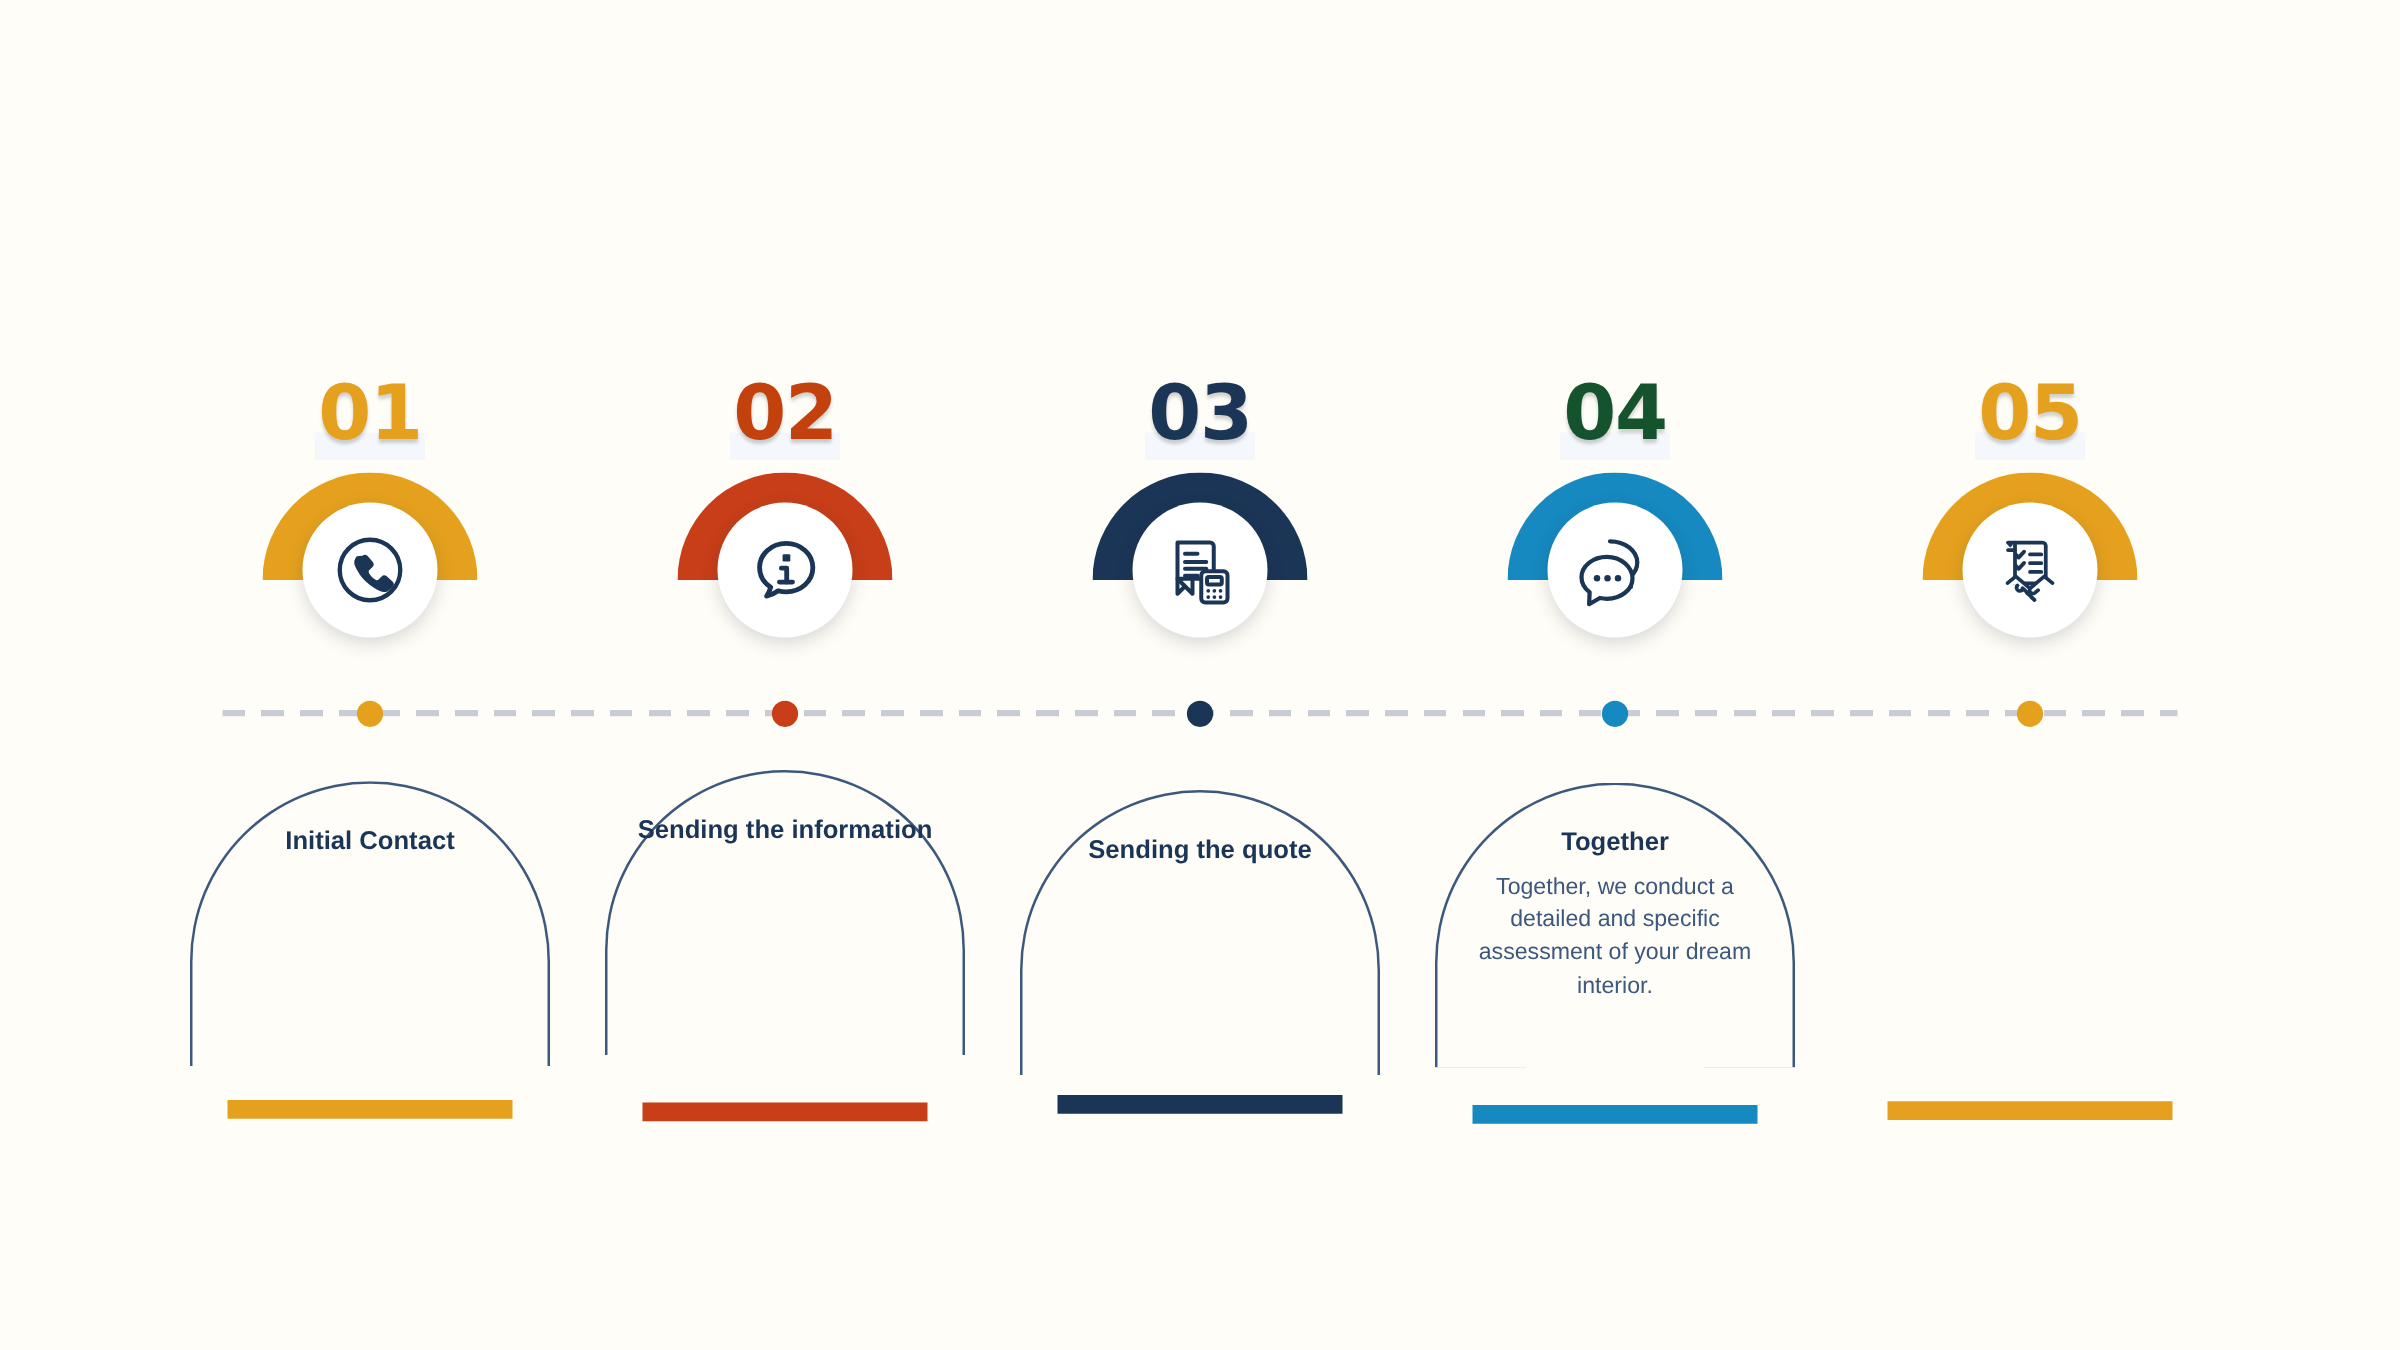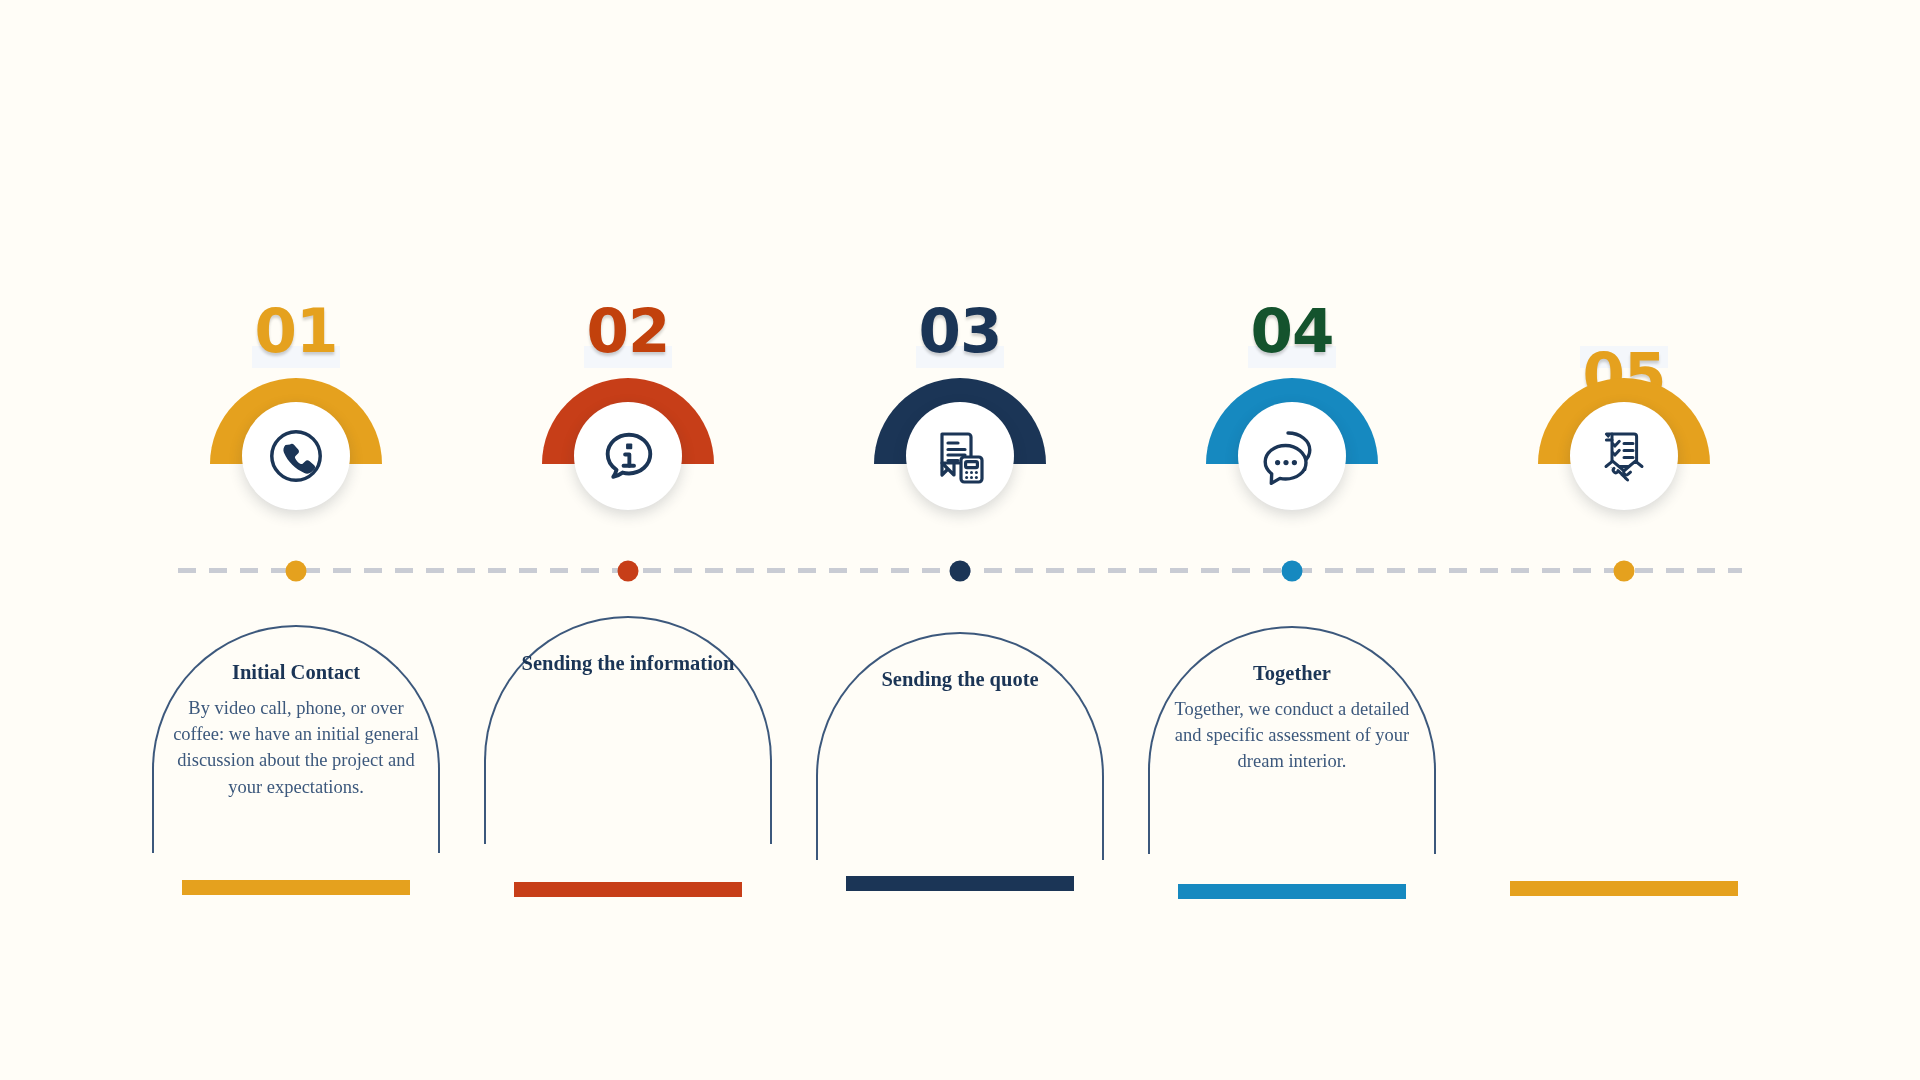--- a/index.html
+++ b/index.html
@@ -112,21 +112,20 @@
     width: 21px; height: 21px;
     border-radius: 50%;
   }
 
   
   .card {
     position: absolute;
     left: 50%;
     transform: translateX(-50%);
     width: 288px;
-    font-family: Liberation Serif, serif;
   }
   .arch {
     position: relative;
     width: 288px;
     height: 228px;
     border: 2.5px solid #3C587C;
     border-bottom: none;
     border-radius: 144px 144px 0 0;
   }
   .card-text {
@@ -176,21 +175,20 @@
       <path d="M25.8 20.2c1.2-1.2 3-1.1 4.1 .1l4.4 5c1.1 1.2 1 3.1-.2 4.2l-2.6 2.4c-.6 .6-.8 1.4-.5 2.1 1.1 2.6 3.3 4.9 5.9 6.2 .7 .3 1.6 .2 2.2-.4l2.5-2.5c1.1-1.2 3-1.2 4.2-.1l5 4.4c1.2 1.1 1.3 3 .1 4.2l-2.3 2.3c-2.1 2.1-5.3 2.7-8 1.5-4.6-2-8.9-4.9-12.5-8.5-3.6-3.6-6.5-7.9-8.5-12.5-1.2-2.7-.6-5.9 1.5-8z"></path>
     </g>
   </svg>
         </div>
       </div>
       <div class="dot" style="background: rgb(229, 161, 30);"></div>
       <div class="card" style="top: 625px;">
         <div class="arch">
           <div class="card-text">
             <div class="card-title">Initial Contact</div>
-            <div class="card-body">By video call, phone, or over coffee: we have an initial general discussion about the project and your expectations.</div>
           </div>
         </div>
       </div>
       <div class="bar" style="top: 880px; background: rgb(229, 161, 30);"></div>
     </div>
     <div class="step">
       <div class="num-wrap">
         <div class="num-plate"></div>
         <div class="num" style="color: #c2410c;">02</div>
       </div>
@@ -272,21 +270,21 @@
             <div class="card-title">Together</div>
             <div class="card-body">Together, we conduct a detailed and specific assessment of your dream interior.</div>
           </div>
         </div>
       </div>
       <div class="bar" style="top: 884px; background: rgb(22, 137, 192);"></div>
     </div>
     <div class="step">
       <div class="num-wrap">
         <div class="num-plate"></div>
-        <div class="num" style="color: rgb(229, 161, 30); margin-top: 44px;">05</div>
+        <div class="num" style="color: rgb(229, 161, 30);">05</div>
       </div>
       <div class="badge">
         <div class="arc" style="background: rgb(229, 161, 30);"></div>
         <div class="icon-disc">
           <svg id="def-handshake-contract-icon" width="64" height="64" viewBox="0 0 64 64" fill="none" stroke="#1B3556" stroke-width="3" stroke-linecap="round" stroke-linejoin="round">
     <path d="M20 10h22a2.6 2.6 0 0 1 2.6 2.6v30H20V16l-5.6-6z" fill="#fff"></path>
     <path d="M20 10v6h-5.6" fill="#fff"></path>
     <path d="M20.5 19.5l2.4 2.6 4.4-4.8M20.5 28.5l2.4 2.6 4.4-4.8"></path>
     <path d="M32 19.5h9M32 26.5h9M32 33.5h9"></path>
     <path d="M14 42.5l6.6-5.4 6.4 5.4 4.4 3.8" fill="#fff"></path>

